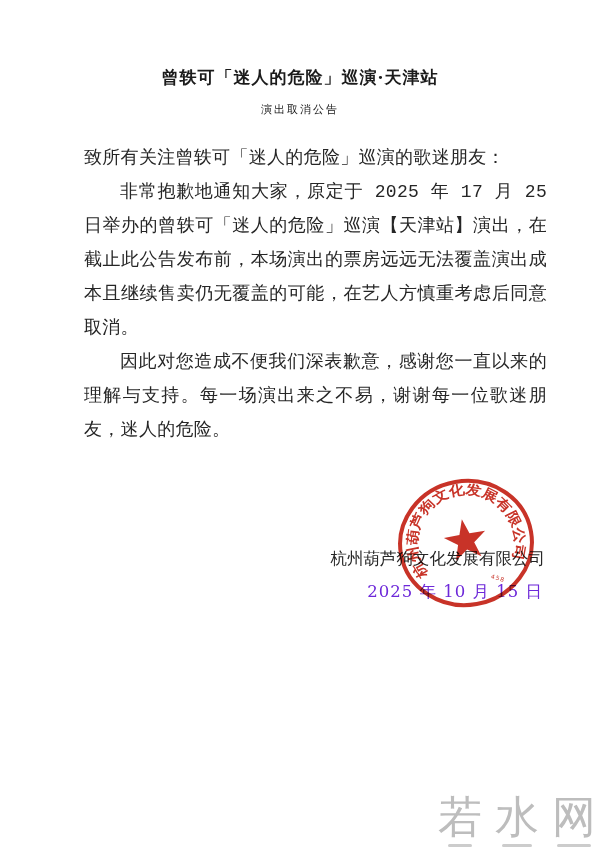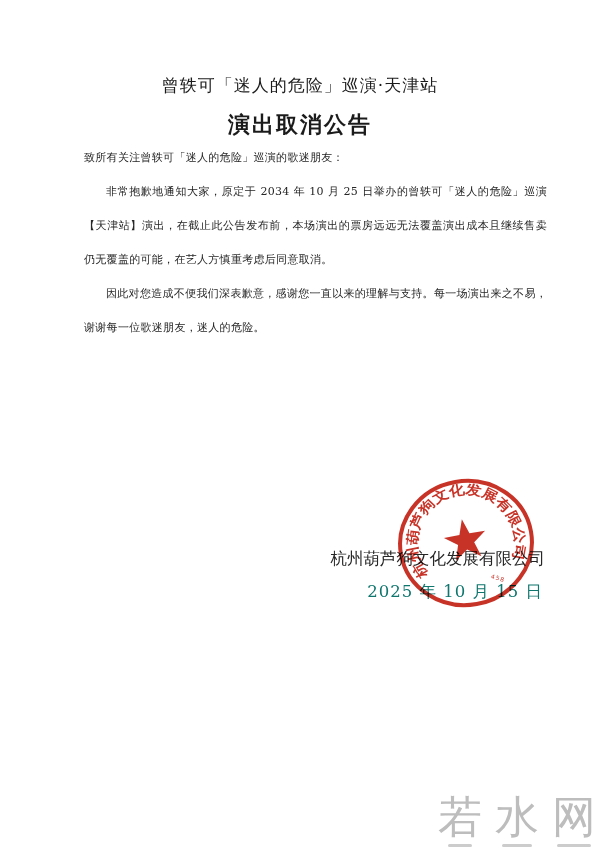--- a/index.html
+++ b/index.html
@@ -9,41 +9,42 @@
     background:#ffffff;
     overflow:hidden;
     font-family:"DejaVu Serif","Liberation Serif",serif;
     color:#232323;
   }
   .titles {
     position:absolute; top:58px; left:0; right:0;
     text-align:center; color:#1b1b1b;
   }
   .title1 {
-    font-size:17px; font-weight:400; margin:16px 0 13px 0; letter-spacing:1px;
+    font-size:17px; font-weight:700; margin:8px 0 13px 0; letter-spacing:1px;
   }
   .title2 {
-    font-size:22px; font-weight:700; margin:0; letter-spacing:2px;
+    font-size:11px; font-weight:400; margin:0; letter-spacing:2px;
   }
   .body-text {
     position:absolute; top:141px; left:84px; right:53px;
-    font-size:11px; line-height:34px;
+    font-size:18px; line-height:34px;
     text-align:justify;
     color:#262626;
     letter-spacing:0.3px;
+    font-family:Liberation Mono, monospace;
   }
   .body-text p { margin:0; text-indent:2em; }
   .body-text p.salutation { text-indent:0; }
   .signature-company {
     position:absolute; top:548px; right:55px;
     font-size:16.5px; color:#262626; white-space:nowrap;
   }
   .signature-date {
     position:absolute; top:581px; right:57px;
-    font-size:16.5px; color:#0f766e; white-space:nowrap;
+    font-size:16.5px; color:#6d28d9; white-space:nowrap;
     letter-spacing:1px;
   }
   .seal {
     position:absolute; left:394px; top:477px;
     width:144px; height:136px;
     mix-blend-mode:multiply;
     opacity:0.95;
     pointer-events:none;
   }
   .watermark {
@@ -67,21 +68,21 @@
 
 <div class="page">
 
   <div class="titles">
     <div class="title1">曾轶可「迷人的危险」巡演·天津站</div>
     <div class="title2">演出取消公告</div>
   </div>
 
   <div class="body-text">
     <p class="salutation">致所有关注曾轶可「迷人的危险」巡演的歌迷朋友：</p>
-    <p>非常抱歉地通知大家，原定于 2034 年 10 月 25 日举办的曾轶可「迷人的危险」巡演【天津站】演出，在截止此公告发布前，本场演出的票房远远无法覆盖演出成本且继续售卖仍无覆盖的可能，在艺人方慎重考虑后同意取消。</p>
+    <p>非常抱歉地通知大家，原定于 2025 年 17 月 25 日举办的曾轶可「迷人的危险」巡演【天津站】演出，在截止此公告发布前，本场演出的票房远远无法覆盖演出成本且继续售卖仍无覆盖的可能，在艺人方慎重考虑后同意取消。</p>
     <p>因此对您造成不便我们深表歉意，感谢您一直以来的理解与支持。每一场演出来之不易，谢谢每一位歌迷朋友，迷人的危险。</p>
   </div>
 
   <div class="signature-company">杭州葫芦狗文化发展有限公司</div>
   <div class="signature-date">2025 年 10 月 15 日</div>
 
   <svg class="seal" viewBox="0 0 144 136" aria-hidden="true">
     <g transform="rotate(-10 72 66)">
       <ellipse cx="72" cy="66" rx="66" ry="62" fill="none" stroke="#c5281c" stroke-width="4"></ellipse>
       <path id="sealArcPath" d="M 30.4 92 A 49 49 0 1 1 113.6 92" fill="none"></path>

